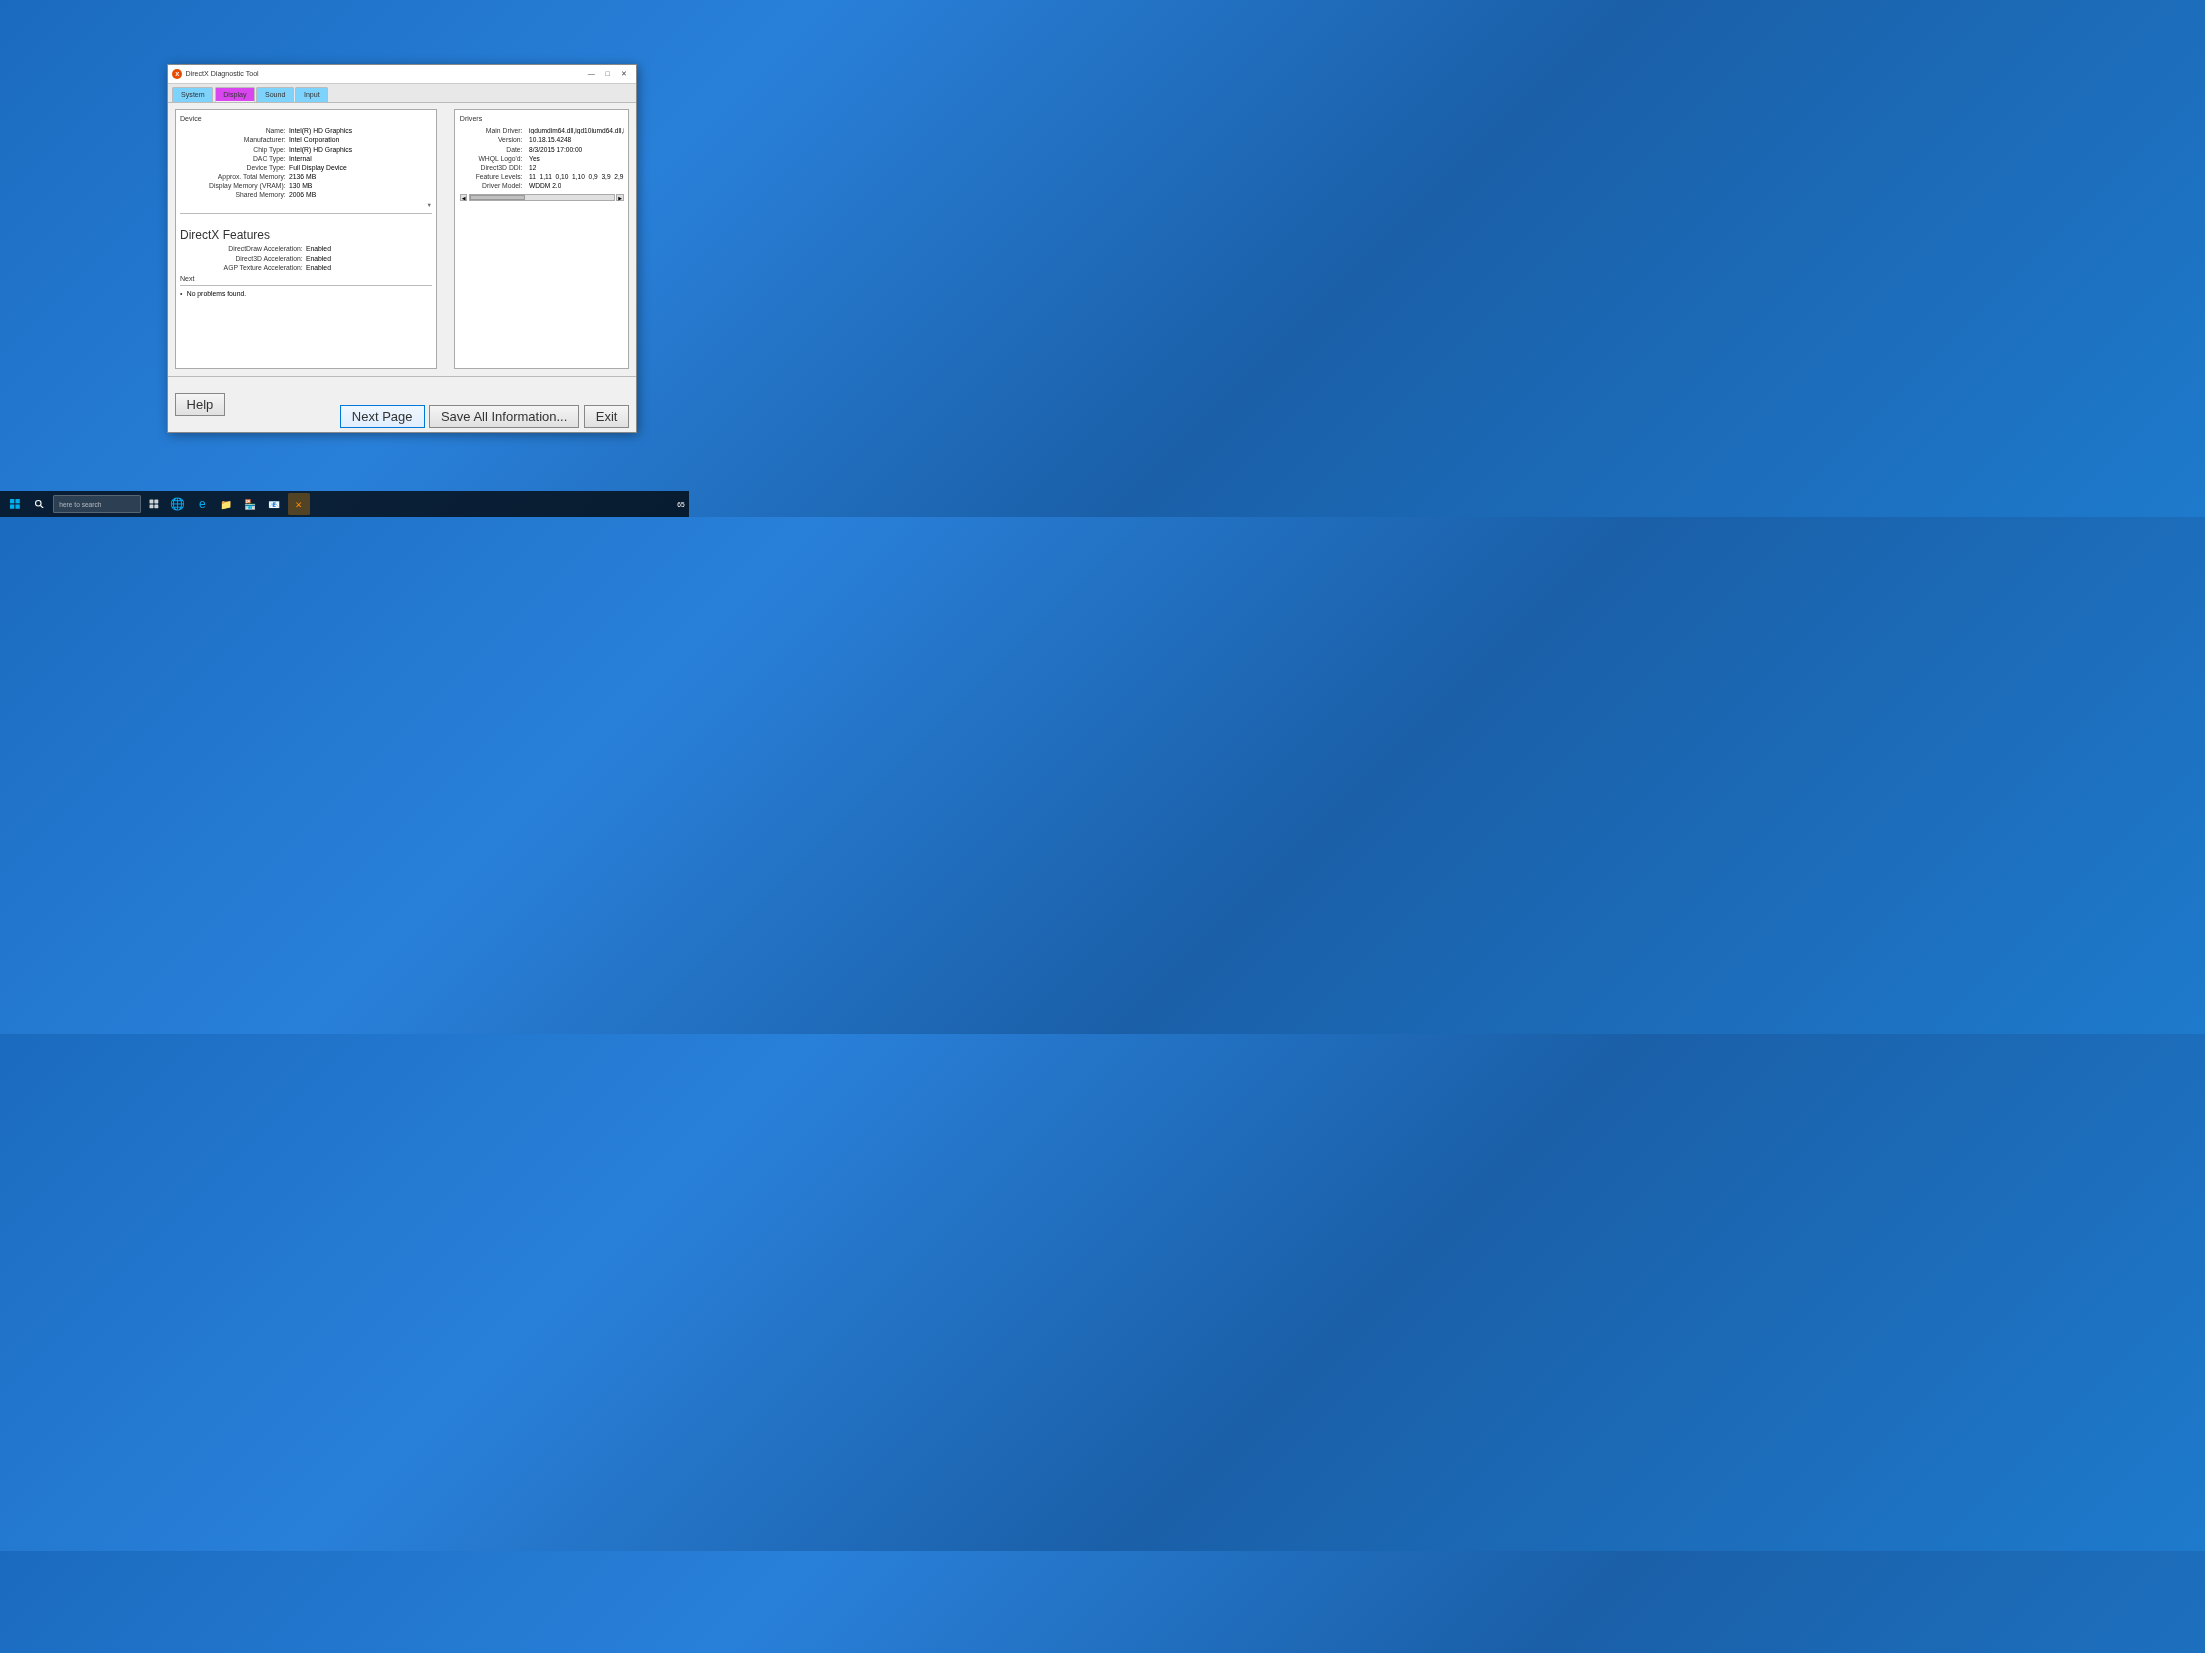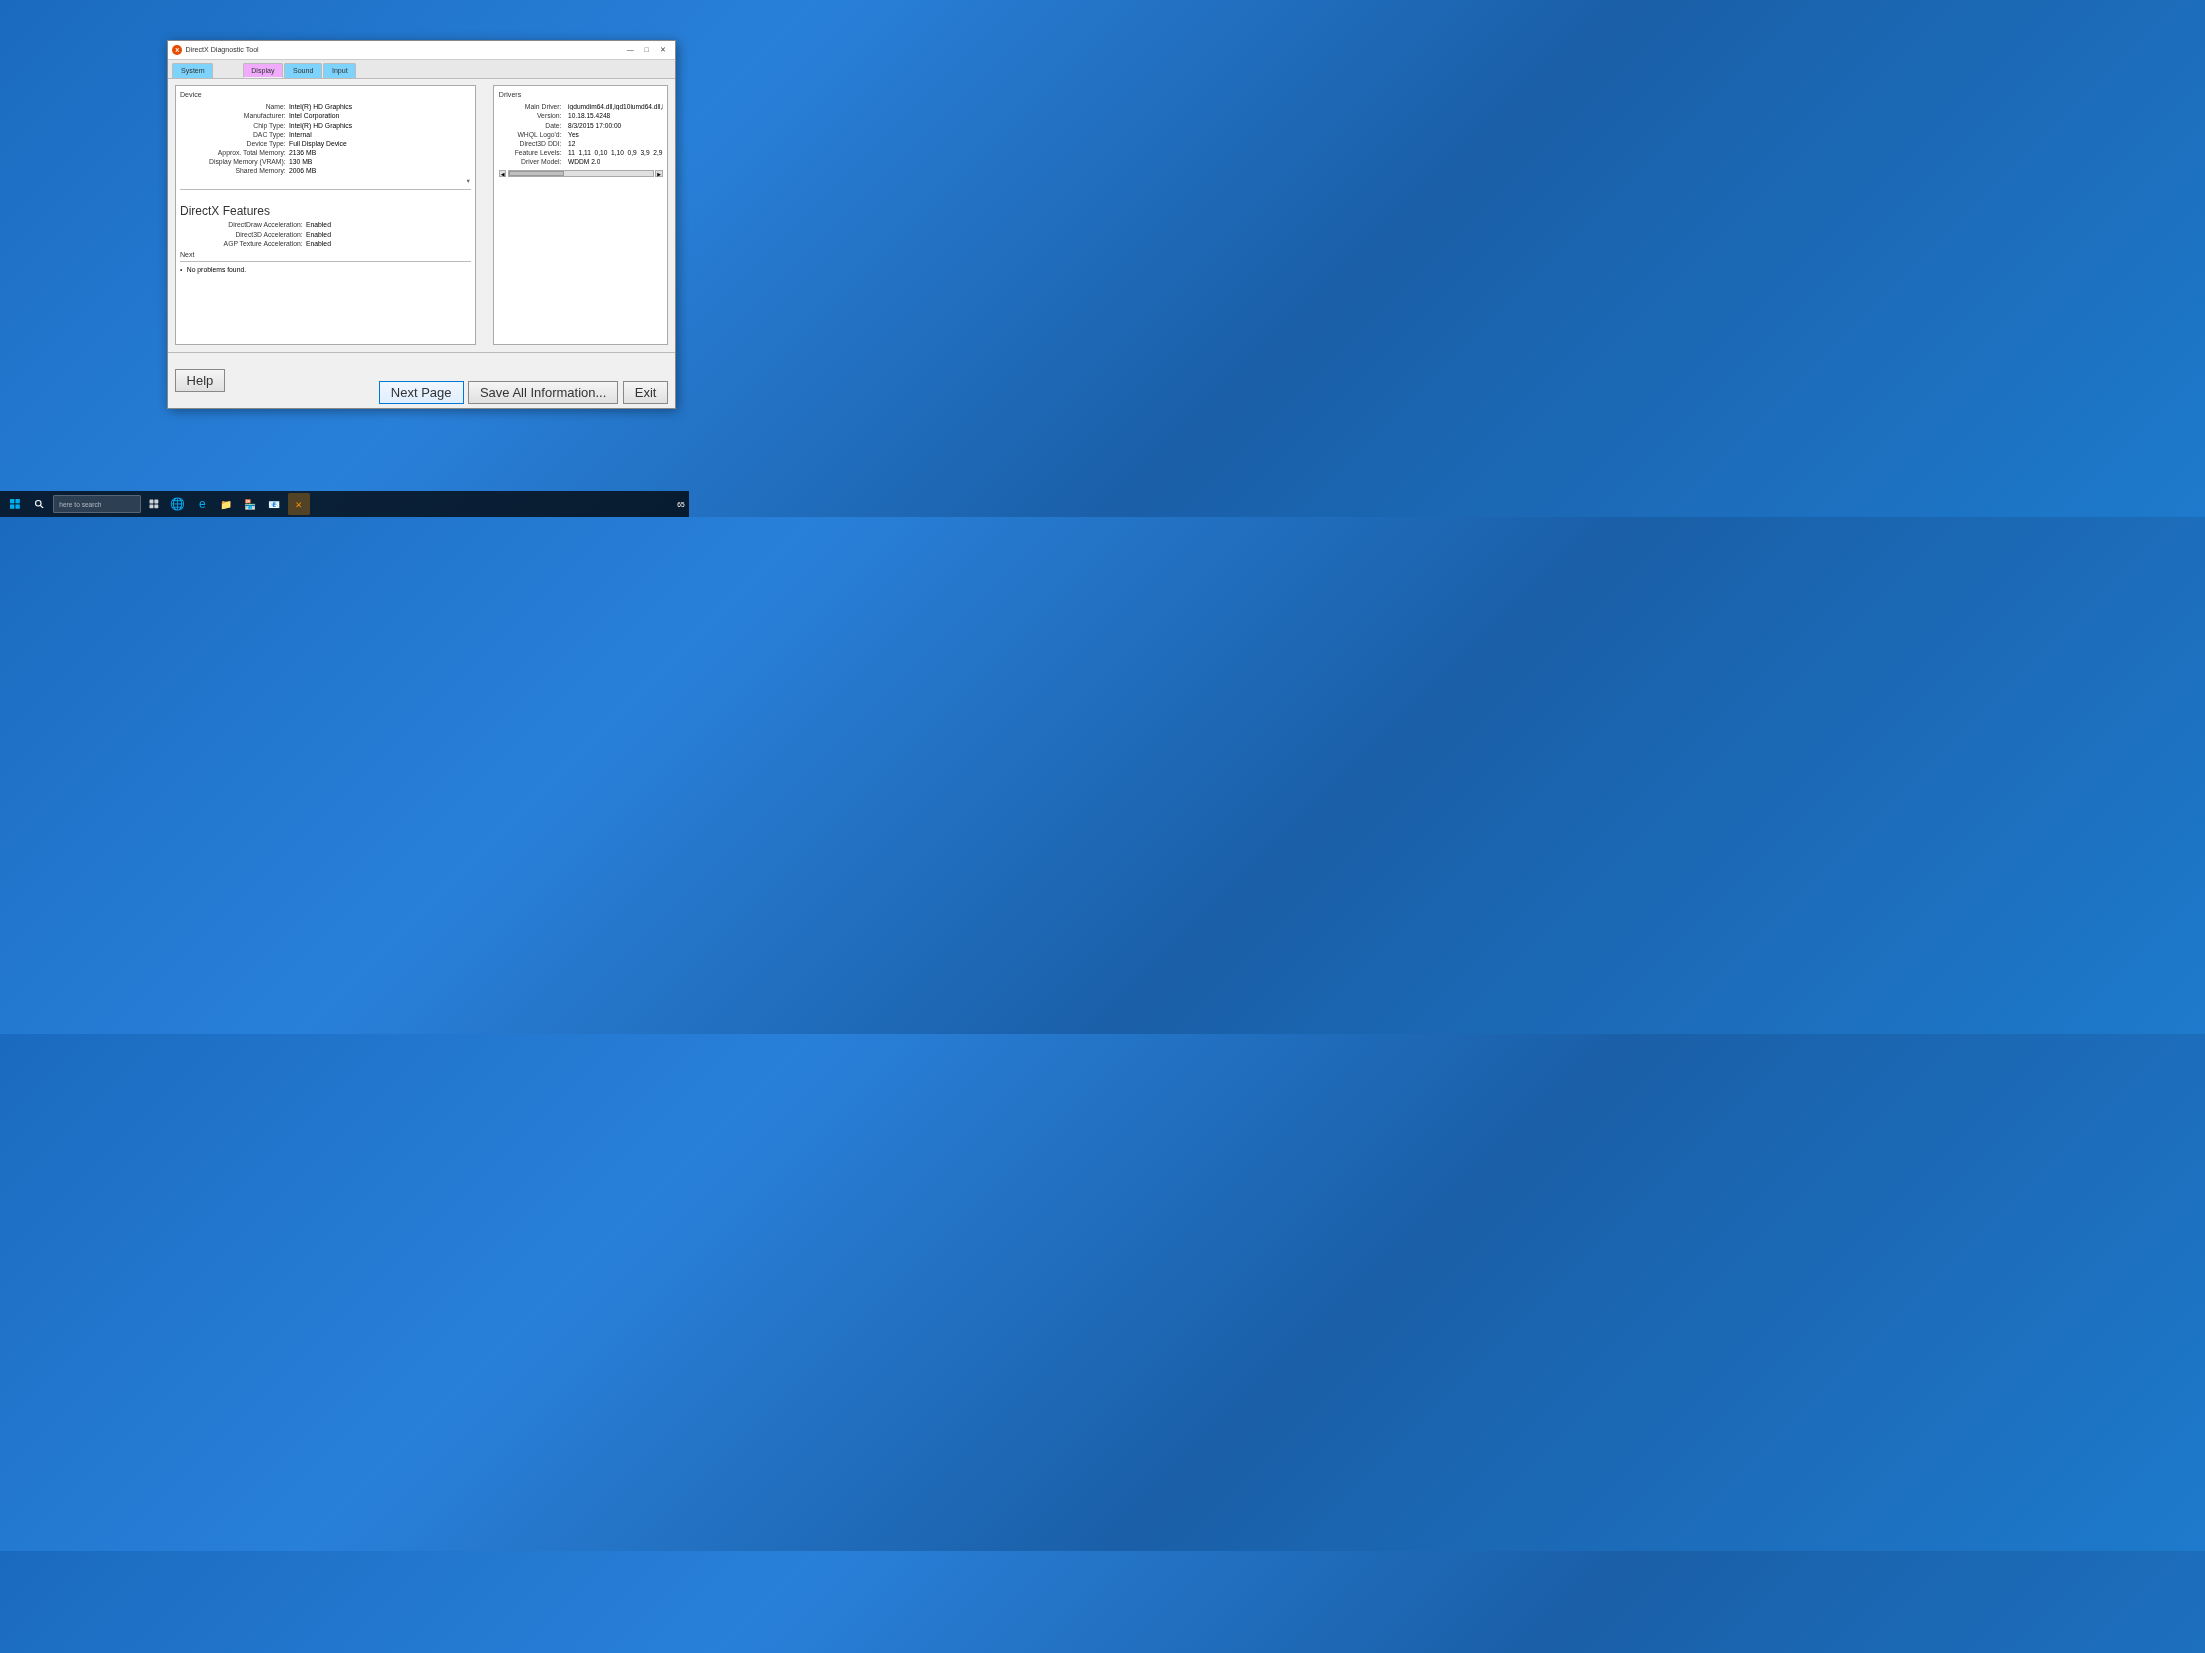--- a/index.html
+++ b/index.html
@@ -53,23 +53,23 @@
       position: absolute;
       right: 4.4px;
       color: white;
       font-size: 6.6px;
       text-align: right;
     }
 
     
     .window {
       position: absolute;
-      top: 40px;
+      top: 64px;
       left: 167px;
-      width: 509px;
+      width: 470px;
       background: #f0f0f0;
       border: 0.5px solid #888;
       box-shadow: 2.2px 2.2px 11px rgba(0,0,0,0.4);
     }
     .title-bar {
       background: #fff;
       border-bottom: 0.5px solid #ccc;
       height: 18.6px;
       display: flex;
       align-items: center;
@@ -122,25 +122,24 @@
       padding: 2.7px 7.7px;
       border: 0.5px solid #bbb;
       border-bottom: none;
       background: #7dd3fc;
       cursor: pointer;
       font-size: 7.1px;
       color: #333;
       border-radius: 1.6px 1.6px 0 0;
     }
     .tab.active {
-      background: #f0abfc;
+      background: #d946ef;
       border-bottom: 0.5px solid #f0f0f0;
       margin-bottom: -0.5px;
       z-index: 1;
-      margin-left: 28px;
     }
 
     
     .content {
       padding: 6.6px;
       display: flex;
       gap: 17px;
       min-height: 273px;
     }
 

